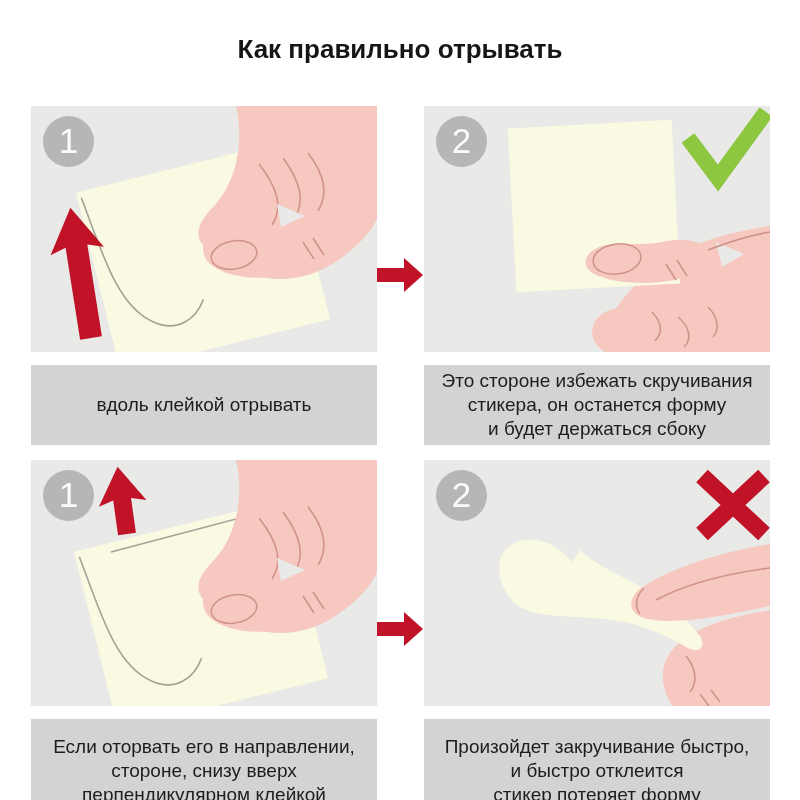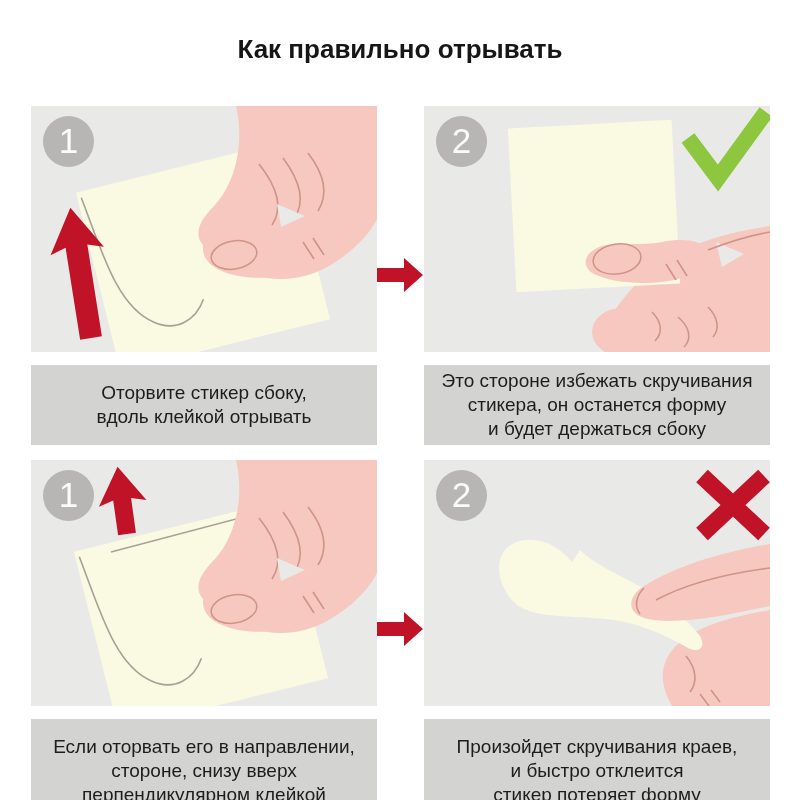--- a/index.html
+++ b/index.html
@@ -59,21 +59,20 @@
           <ellipse cx="203" cy="149" rx="23" ry="14" transform="rotate(-10 203 149)" fill="none" stroke="#d09388" stroke-width="1.5"></ellipse>
           <path stroke="#d09388" stroke-width="1.6" fill="none" d="M 272,136 l 11,17 M 282,132 l 11,17"></path>
         </g>
         <g transform="translate(60,232) rotate(-9)" fill="#c01327">
           <polygon points="0,-132 27,-88 11,-93 11,0 -11,0 -11,-93 -27,-88"></polygon>
         </g>
       </svg>
       <div class="badge">1</div>
     </div>
     <div class="caption">
-      <div>Оторвите стикер сбоку,</div>
       <div>вдоль клейкой отрывать</div>
     </div>
   </section>
 
   <section class="cell row1 col2">
     <div class="panel">
       <svg viewBox="0 0 346 246" width="346" height="246">
         <g>
           <path fill="#f6c8c0" d="M 346,120 C 290,128 245,145 218,172 C 190,200 174,226 180,246 L 346,246 Z"></path>
           <ellipse cx="198" cy="226" rx="30" ry="24" fill="#f6c8c0"></ellipse>
@@ -148,21 +147,21 @@
           <path stroke="#d09388" fill="none" stroke-width="1.6" d="M 346,108 C 300,114 262,124 232,140"></path>
           <path stroke="#d09388" fill="none" stroke-width="1.6" d="M 220,128 C 212,136 210,146 216,154"></path>
         </g>
         <g stroke="#c01327" stroke-width="17">
           <path d="M 278,16 L 340,74 M 340,16 L 278,74"></path>
         </g>
       </svg>
       <div class="badge">2</div>
     </div>
     <div class="caption">
-      <div>Произойдет скручивания краев,</div>
+      <div>Произойдет закручивание быстро,</div>
       <div>и быстро отклеится</div>
       <div>стикер потеряет форму</div>
     </div>
   </section>
 
   <svg class="flow-arrow a1" viewBox="0 0 46 36">
     <polygon points="0,11 27,11 27,1 46,18 27,35 27,25 0,25" fill="#c01327"></polygon>
   </svg>
   <svg class="flow-arrow a2" viewBox="0 0 46 36">
     <polygon points="0,11 27,11 27,1 46,18 27,35 27,25 0,25" fill="#c01327"></polygon>

